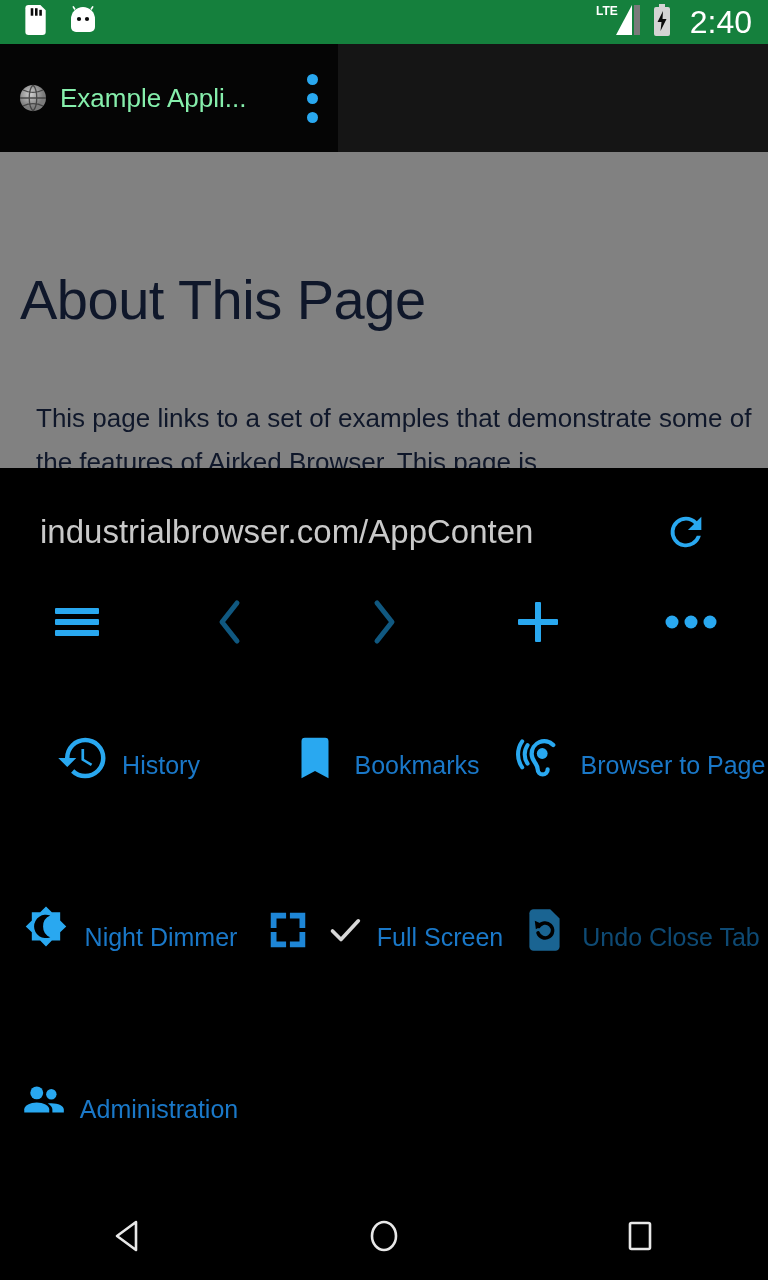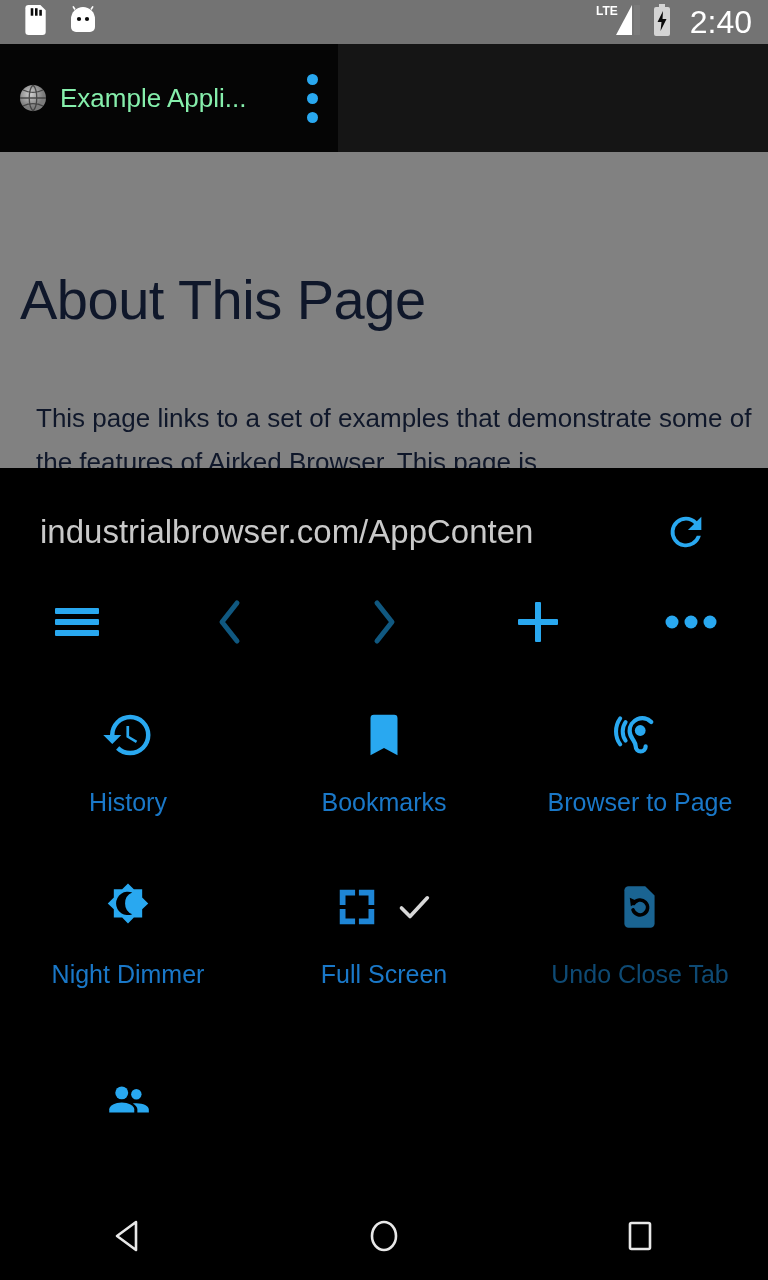--- a/index.html
+++ b/index.html
@@ -7,21 +7,21 @@
     width:768px; height:1280px;
     background:#000;
     font-family:"Liberation Sans", sans-serif;
     overflow:hidden;
   }
   #screen { position:relative; width:768px; height:1280px; background:#000; }
 
   
   .statusbar {
     position:absolute; top:0; left:0; width:768px; height:44px;
-    background:#737373; display:flex; align-items:center;
+    background:#15803d; display:flex; align-items:center;
   }
   .sb-left { display:flex; align-items:center; gap:20px; padding-left:22px; }
   .sb-right { margin-left:auto; display:flex; align-items:center; gap:10px; padding-right:16px; }
   .sb-clock { color:#fff; font-size:32px; letter-spacing:0px; line-height:1;margin-left:8px; }
 
   
   .tabstrip {
     position:absolute; top:44px; left:0; width:768px; height:108px;
     background:#151515;
   }
@@ -78,21 +78,21 @@
   }
   .qb-item { flex:1 1 0; display:flex; align-items:center; justify-content:center; height:100px; }
 
   
   .grid {
     position:absolute; top:206px; left:0; width:768px;
     display:flex; flex-wrap:wrap;
   }
   .cell {
     width:256px; height:172px;
-    display:flex; flex-direction:column; align-items:center; justify-content:center;gap:12px;
+    display:flex; align-items:center; justify-content:center;gap:12px;
   }
   .cell-icons { height:62px; display:flex; align-items:center; justify-content:center; gap:14px; }
   .cell-label { margin-top:10px; font-size:25px; color:#1a78c8; line-height:1; }
   .cell.disabled .cell-label { color:#0e4a74; }
   .cell.empty { visibility:hidden; }
 
   
   .navbar {
     position:absolute; bottom:0; left:0; width:768px; height:84px;
     background:#000; display:flex; align-items:center;
@@ -299,20 +299,21 @@
         <span class="cell-icons">
           <span>
             <svg width="50" height="50" viewBox="0 0 24 24">
               <circle cx="9" cy="7.6" r="3.1" fill="#29a8f0"></circle>
               <circle cx="16" cy="8.3" r="2.5" fill="#29a8f0"></circle>
               <path fill="#29a8f0" d="M9 12.2c-3.1 0-6 1.5-6 3.3V17h12v-1.5c0-1.8-2.9-3.3-6-3.3z"></path>
               <path fill="#29a8f0" d="M16 12.6c-.6 0-1.2.05-1.7.15 1.3.8 2.2 1.8 2.2 2.75V17h5.5v-1.4c0-1.6-2.6-3-6-3z"></path>
             </svg>
           </span>
         </span>
+        <span class="cell-label">Administration</span>
       </div>
 
       <div class="cell empty">
         <span class="cell-icons"></span>
         <span class="cell-label"></span>
       </div>
 
     </div>
   </div>
 

